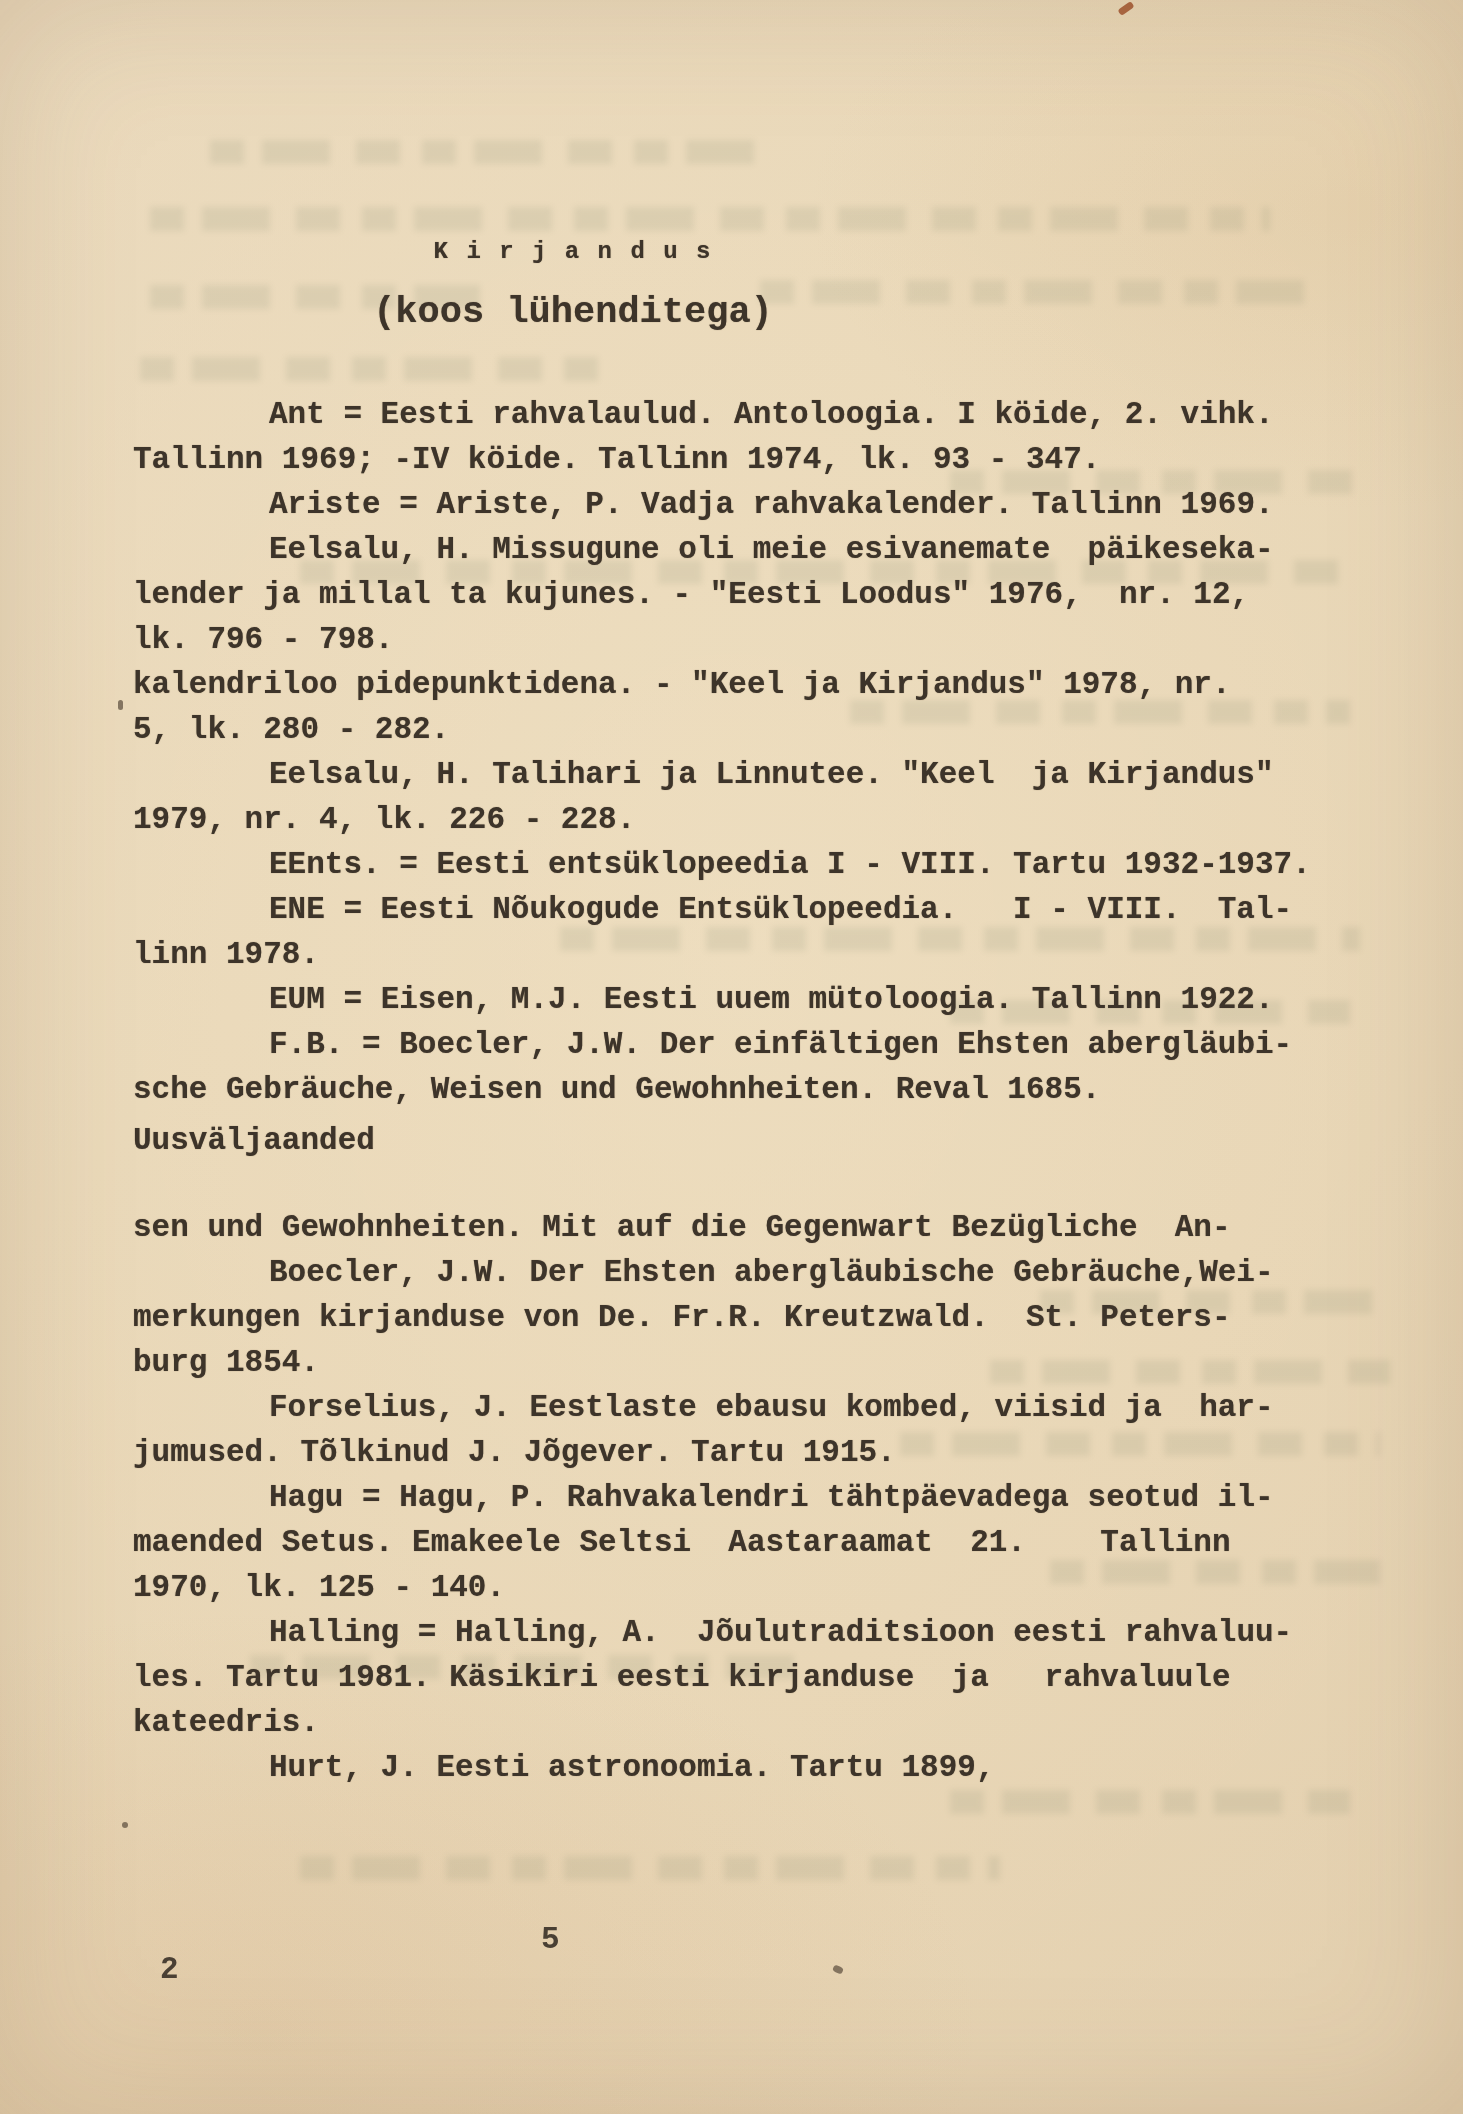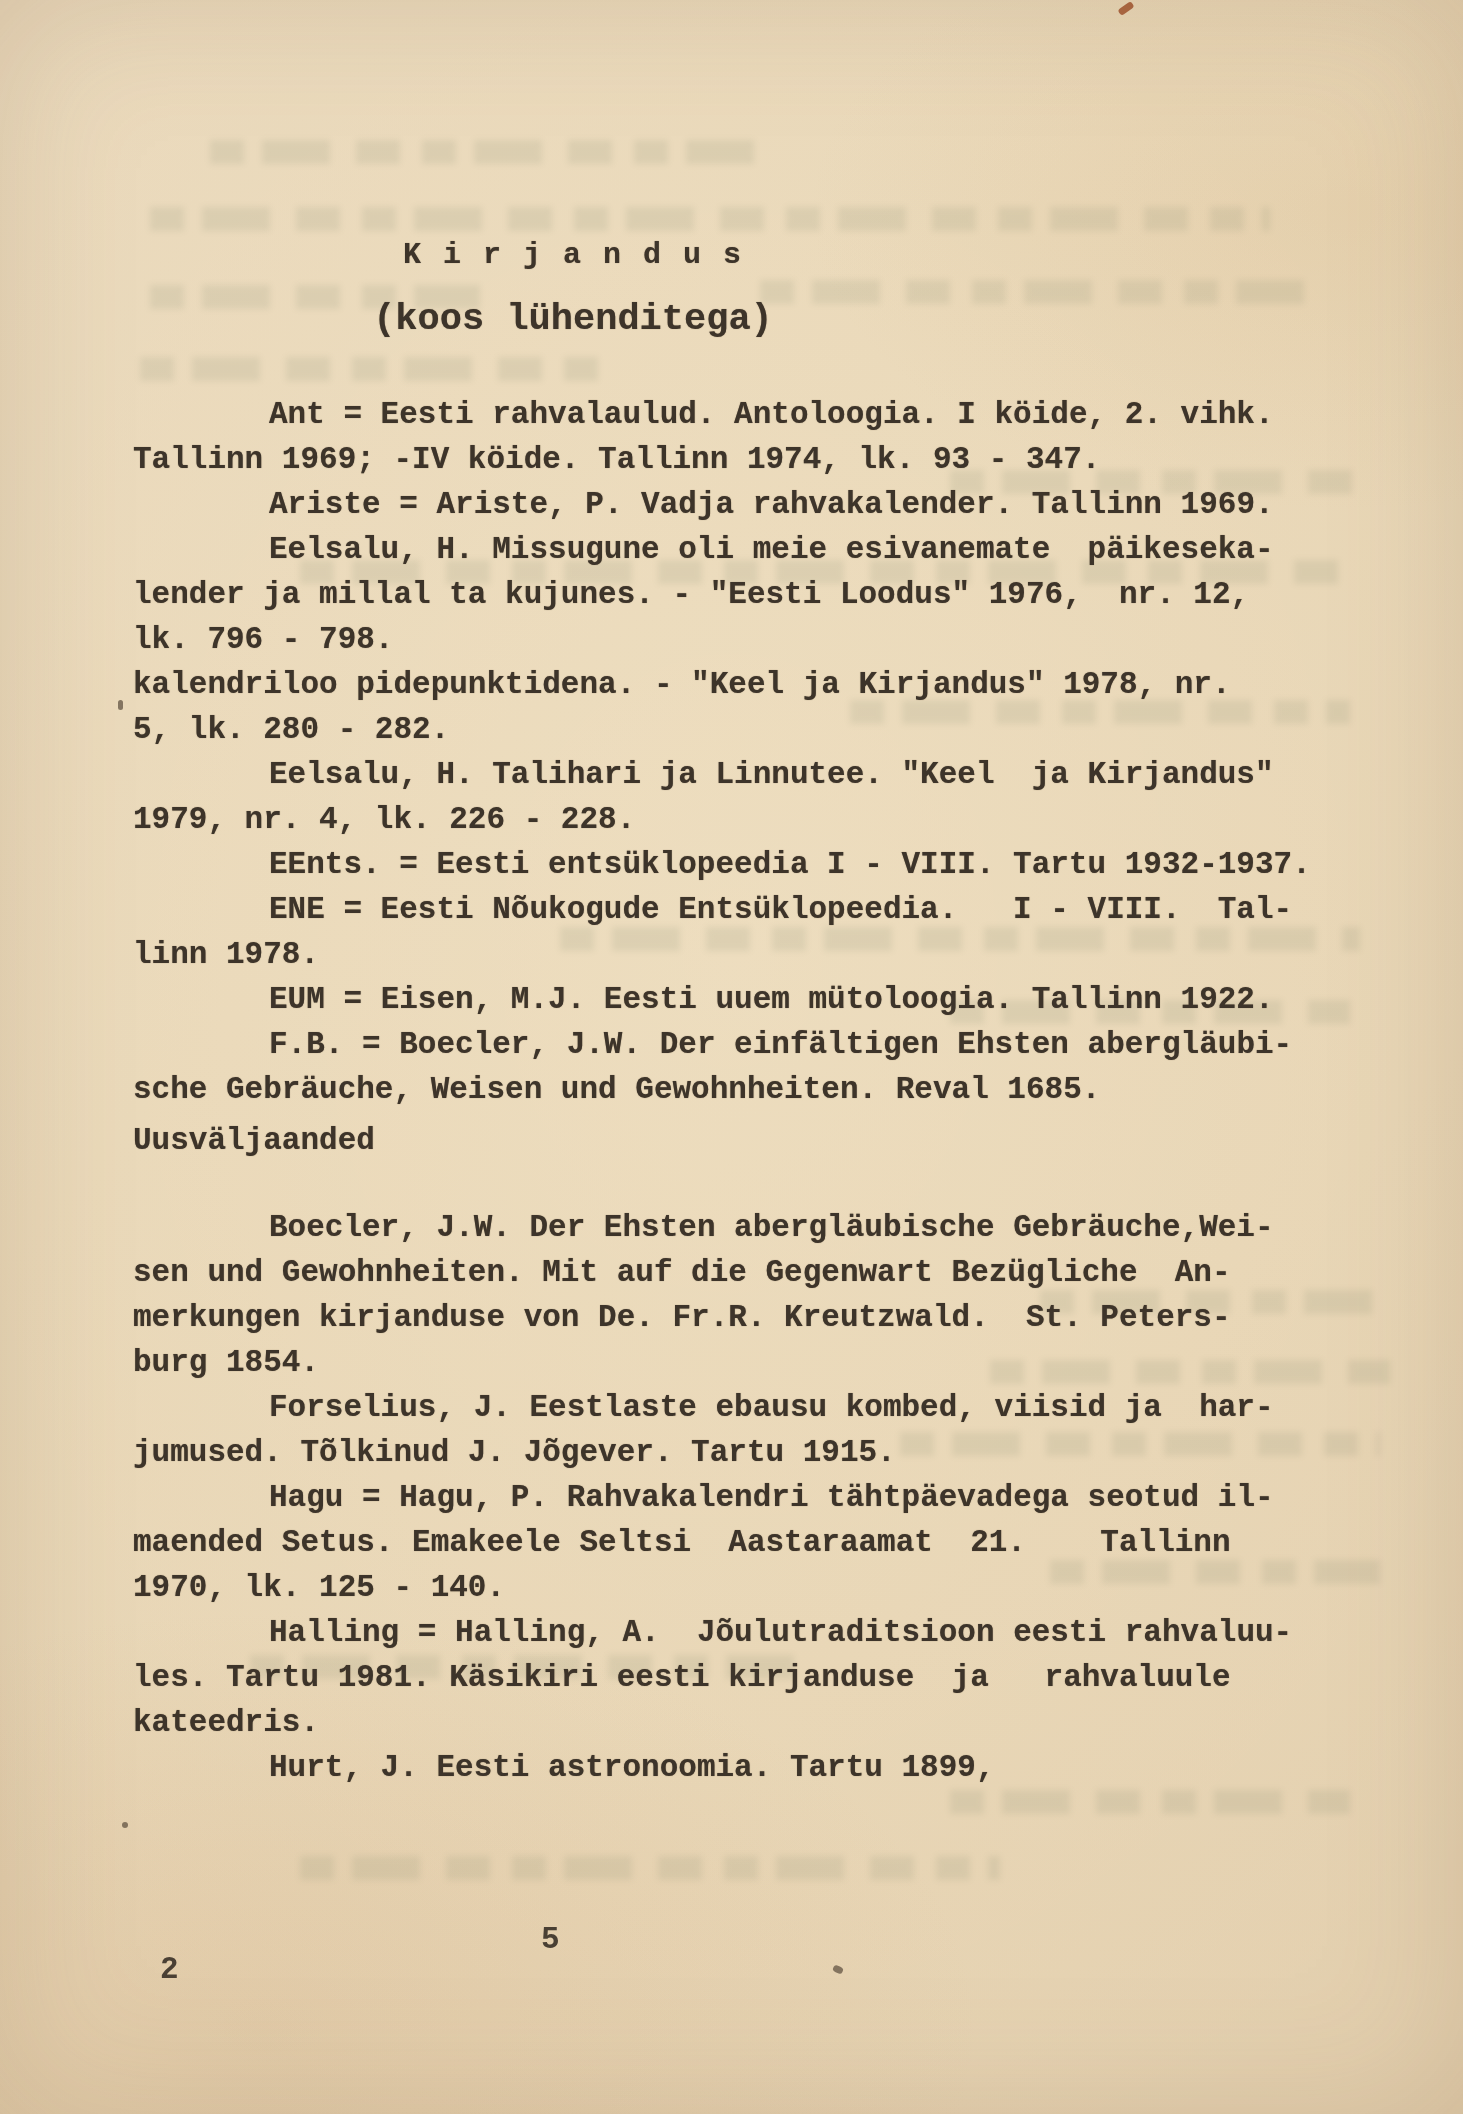--- a/index.html
+++ b/index.html
@@ -29,21 +29,21 @@
       #6e7a5e 52px,#6e7a5e 120px, transparent 120px, transparent 146px,
       #6e7a5e 146px,#6e7a5e 190px, transparent 190px, transparent 212px);
   }
   .doc{
     position:absolute;left:133px;top:0;width:1240px;
     color:#3d342a;
     font-size:31px;font-weight:600;
     text-shadow:0 0 1px rgba(62,46,28,0.55);
   }
   .title-block{position:absolute;left:0;top:238px;width:880px;text-align:center;}
-  .title-block .t1{font-size:30px;letter-spacing:2px;}
+  .title-block .t1{font-size:24px;letter-spacing:2px;}
   .title-block .t2{margin-top:26px;font-size:37px;}
   .bib{position:absolute;left:0;top:392px;width:1240px;}
   .line{height:45px;line-height:45px;white-space:pre;}
   .line.indent{padding-left:136px;}
   .line.section{margin-top:6px;margin-bottom:42px;}
   .u{text-decoration-thickness:2.5px;text-underline-offset:6px;}
   .pagenum{position:absolute;color:#4a4034;font-size:31px;font-weight:600;
     font-family:"Liberation Mono","DejaVu Sans Mono",monospace;}
   .pen-mark{
     position:absolute;left:1118px;top:5px;width:16px;height:7px;
@@ -95,22 +95,22 @@
         <div class="line"><span>5, lk. 280 - 282.</span></div>
         <div class="line indent"><span class="u">Eelsalu, H</span><span>. Talihari ja Linnutee. "Keel  ja Kirjandus"</span></div>
         <div class="line"><span>1979, nr. 4, lk. 226 - 228.</span></div>
         <div class="line indent"><span>EEnts. = Eesti entsüklopeedia I - VIII. Tartu 1932-1937.</span></div>
         <div class="line indent"><span>ENE = Eesti Nõukogude Entsüklopeedia.   I - VIII.  Tal-</span></div>
         <div class="line"><span>linn 1978.</span></div>
         <div class="line indent"><span>EUM = </span><span class="u">Eisen, M.J</span><span>. Eesti uuem mütoloogia. Tallinn 1922.</span></div>
         <div class="line indent"><span>F.B. = </span><span class="u">Boecler, J.W</span><span>. Der einfältigen Ehsten abergläubi-</span></div>
         <div class="line"><span>sche Gebräuche, Weisen und Gewohnheiten. Reval 1685.</span></div>
         <div class="line section"><span class="u">Uusväljaanded</span></div>
+        <div class="line"><span>sen und Gewohnheiten. Mit auf die Gegenwart Bezügliche  An-</span></div>
         <div class="line indent"><span class="u">Boecler, J.W</span><span>. Der Ehsten abergläubische Gebräuche,Wei-</span></div>
-        <div class="line"><span>sen und Gewohnheiten. Mit auf die Gegenwart Bezügliche  An-</span></div>
         <div class="line"><span>merkungen kirjanduse von De. Fr.R. Kreutzwald.  St. Peters-</span></div>
         <div class="line"><span>burg 1854.</span></div>
         <div class="line indent"><span class="u">Forselius, J</span><span>. Eestlaste ebausu kombed, viisid ja  har-</span></div>
         <div class="line"><span>jumused. Tõlkinud J. Jõgever. Tartu 1915.</span></div>
         <div class="line indent"><span class="u">Hagu</span><span> = </span><span class="u">Hagu, P</span><span>. Rahvakalendri tähtpäevadega seotud il-</span></div>
         <div class="line"><span>maended Setus. Emakeele Seltsi  Aastaraamat  21.    Tallinn</span></div>
         <div class="line"><span>1970, lk. 125 - 140.</span></div>
         <div class="line indent"><span class="u">Halling</span><span> = </span><span class="u">Halling, A</span><span>.  Jõulutraditsioon eesti rahvaluu-</span></div>
         <div class="line"><span>les. Tartu 1981. Käsikiri eesti kirjanduse  ja   rahvaluule</span></div>
         <div class="line"><span>kateedris.</span></div>

